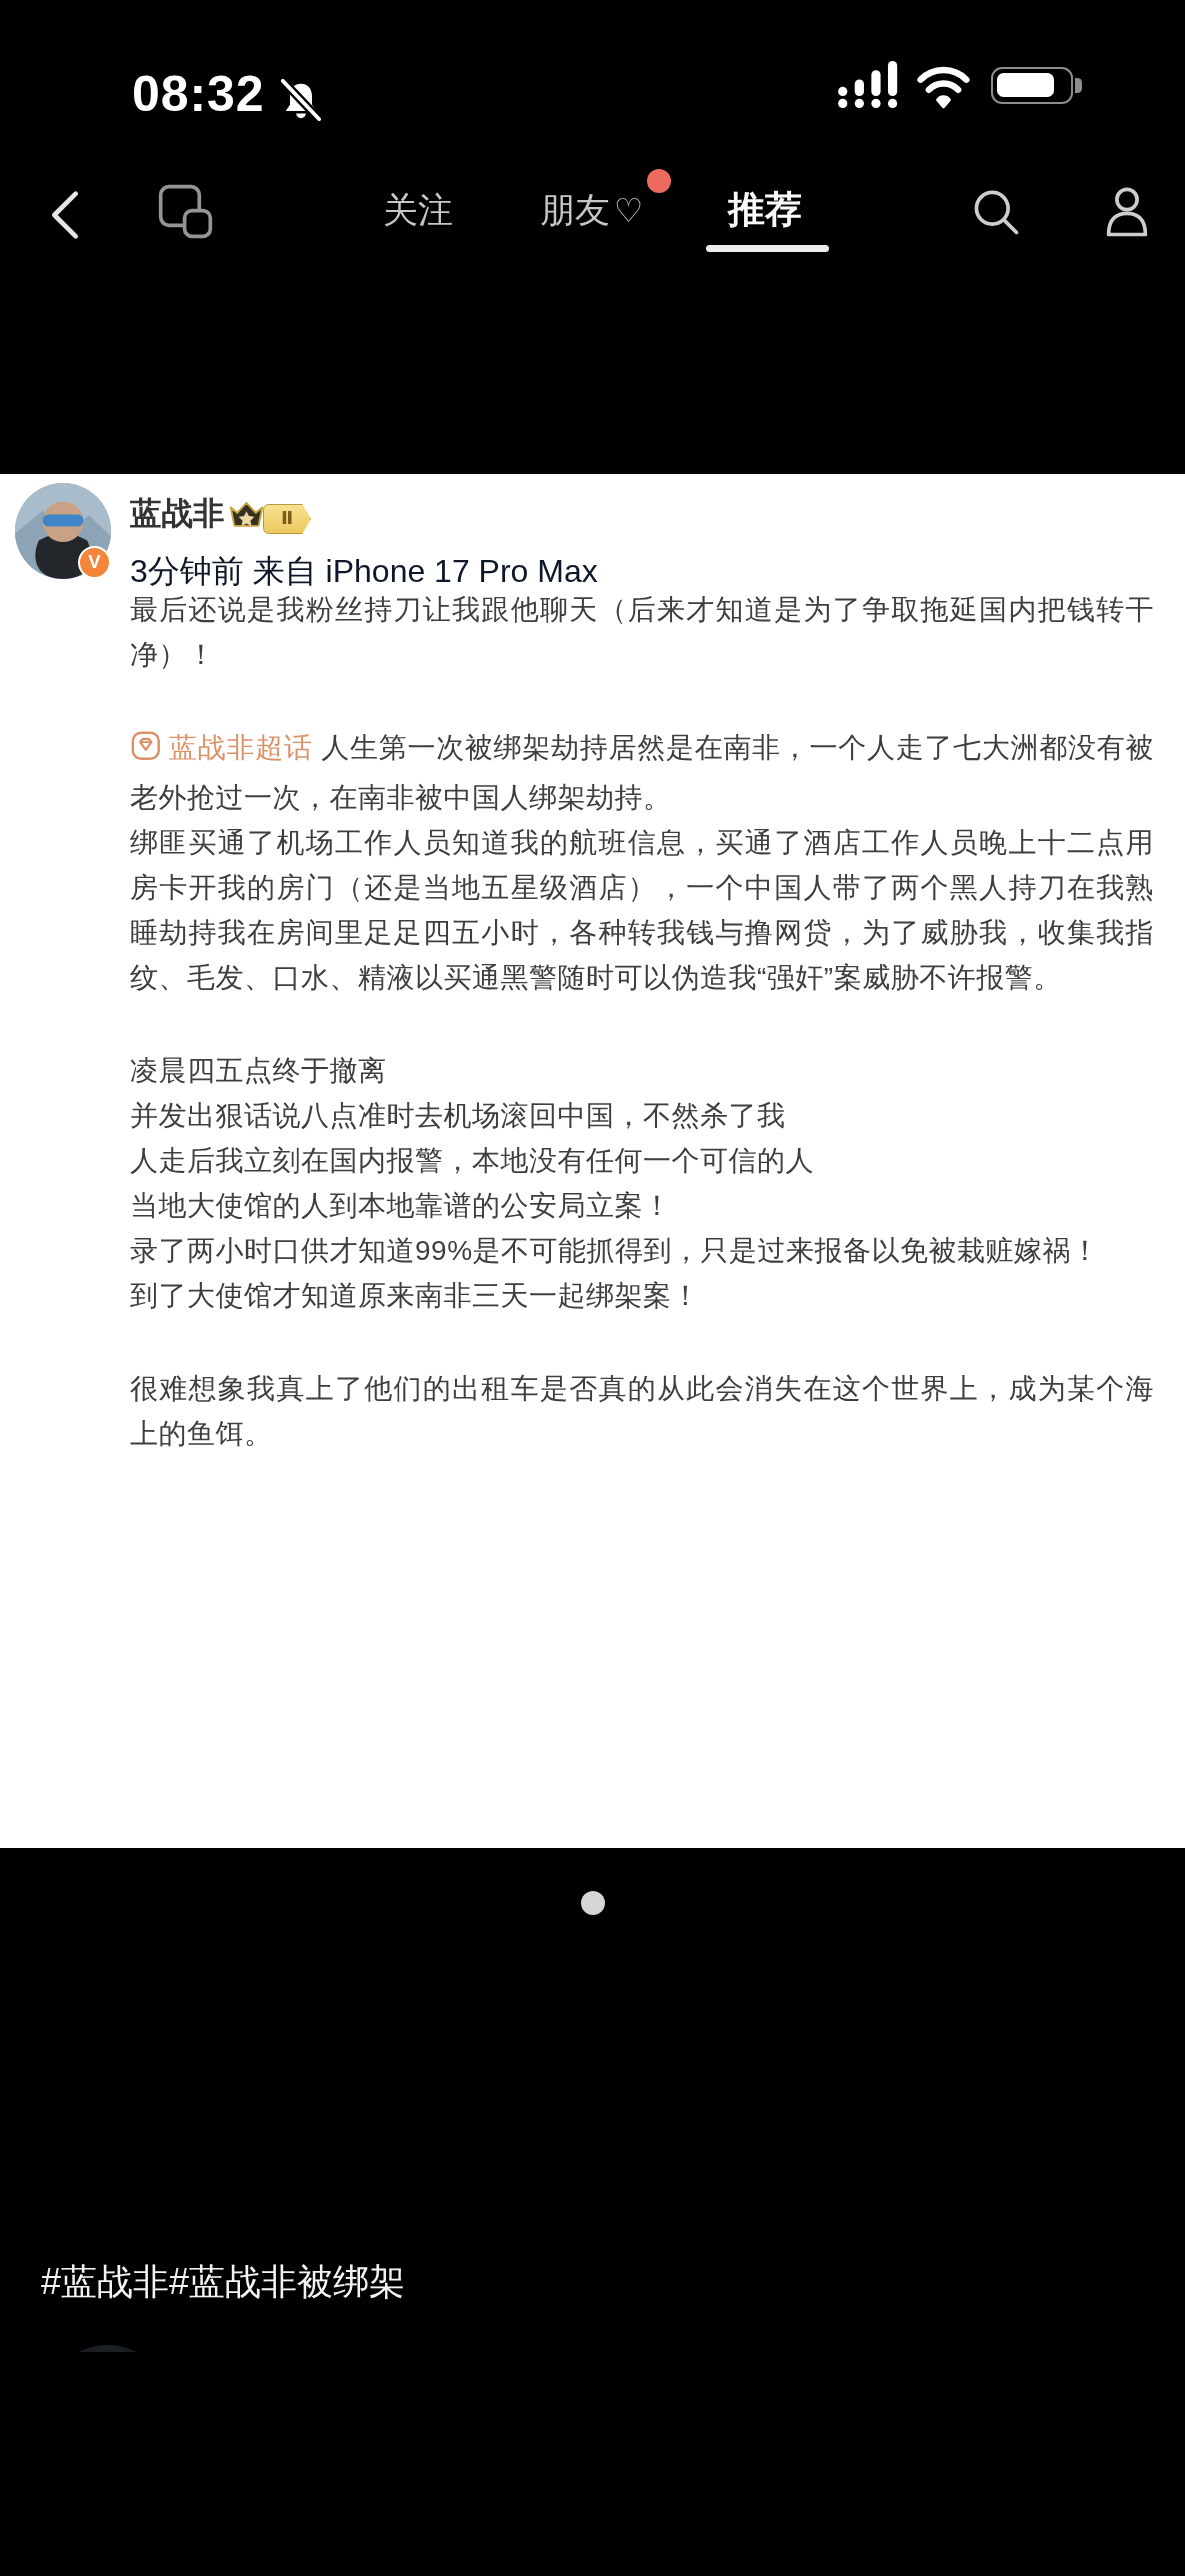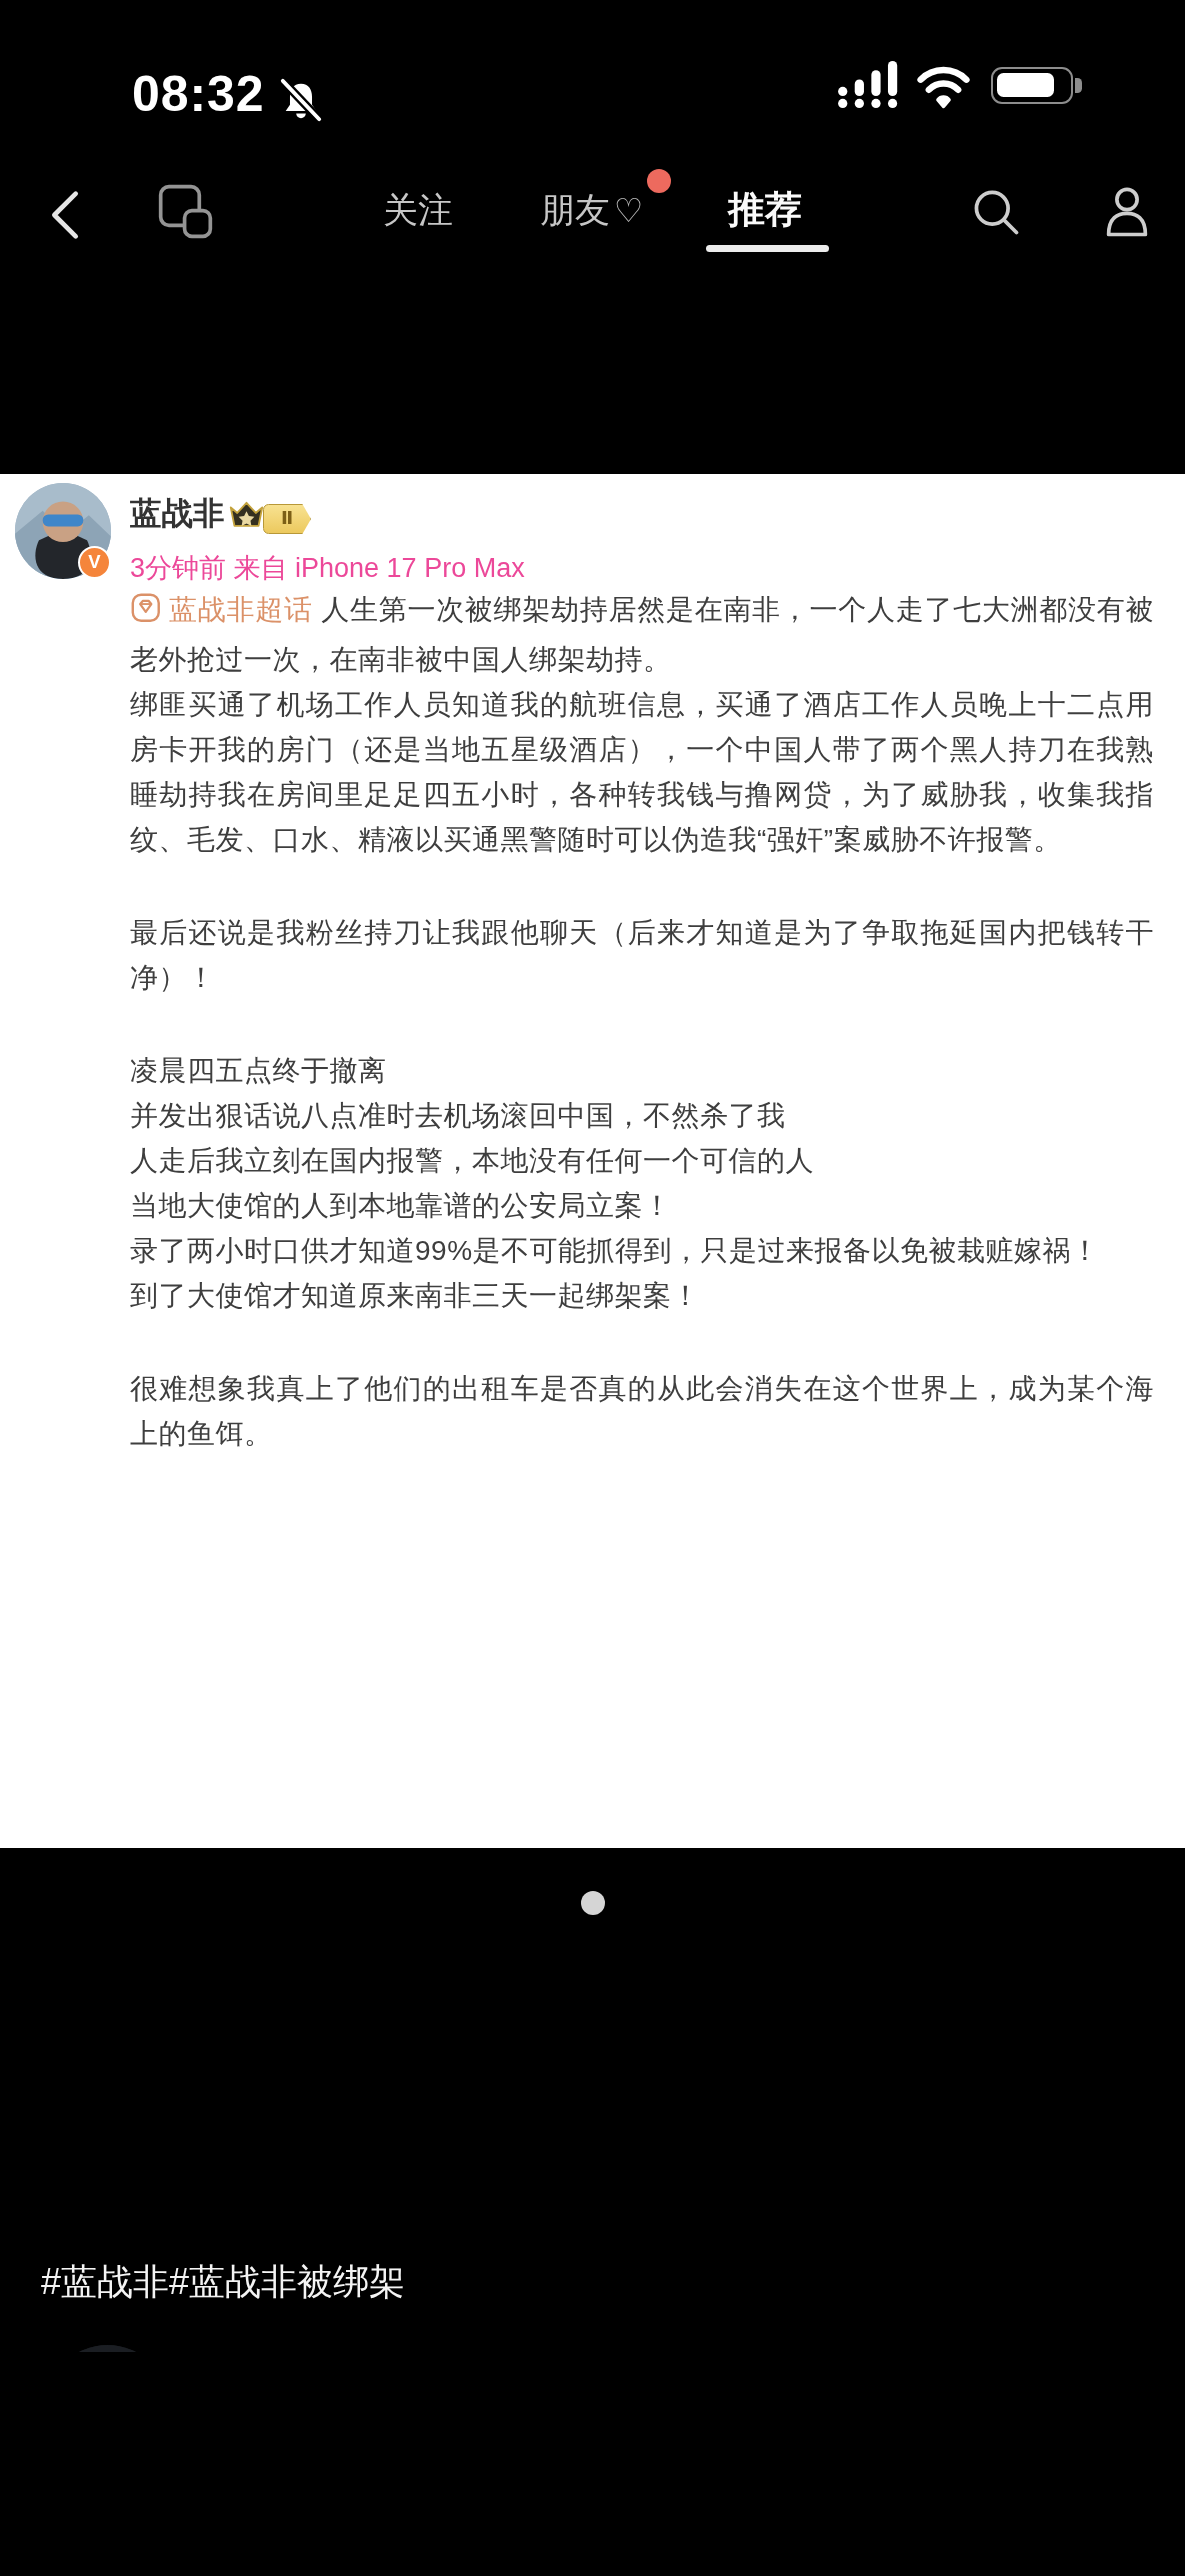--- a/index.html
+++ b/index.html
@@ -44,21 +44,21 @@
     color:#fff; font-size:18.5px; font-weight:bold; text-align:center; line-height:28px;
   }
   .author { left:130px; top:18.5px; font-size:31.5px; font-weight:bold; color:#333; }
   .crown { left:228px; top:26px; }
   .vip-pill {
     left:263px; top:30px; width:48px; height:30px; box-sizing:border-box;
     background:linear-gradient(#f8e291,#ecc95e); border:1.9px solid #b89838;
     border-radius:5.6px; clip-path:polygon(0 0,82% 0,100% 50%,82% 100%,0 100%);
     color:#7c5f16; font-size:18.5px; font-weight:bold; text-align:center; line-height:26px;
   }
-  .meta { left:130px; top:76px; font-size:27px; color:#ec4899;text-align:right; }
+  .meta { left:130px; top:76px; font-size:32px; color:#0f172a;text-align:right; }
 
   .post-text {
     left:130px; top:113px; width:1024px;
     font-size:28px; line-height:45px; color:#3e3e3e;
     text-align:justify; letter-spacing:0.5px;
   }
   .post-text p { margin:0 0 48px 0; white-space:pre-wrap; }
   .post-text p:last-child { margin-bottom:0; }
   .topic-tag { font-weight:normal; }
   .topic-icon { vertical-align:-4.6px; margin-right:7.4px; }
@@ -163,27 +163,27 @@
     <div class="abs crown">
       <svg width="37" height="31.5" viewBox="0 0 40 34">
         <path d="M3 8 L10 14 L20 3 L30 14 L37 8 L33 28 L7 28 Z" fill="#35301f" stroke="#c3a23c" stroke-width="2" stroke-linejoin="round"></path>
         <path d="M20 12 l2.6 5.3 5.9.9-4.2 4.1 1 5.9-5.3-2.8-5.3 2.8 1-5.9-4.2-4.1 5.9-.9 Z" fill="#ead9a2"></path>
       </svg>
     </div>
     <span class="abs vip-pill">Ⅱ</span>
     <div class="abs meta">3分钟前 来自 iPhone 17 Pro Max</div>
 
     <div class="abs post-text">
+      <p>最后还说是我粉丝持刀让我跟他聊天（后来才知道是为了争取拖延国内把钱转干净）！</p>
       <p><span class="topic-icon"><svg width="31.5" height="31.5" viewBox="0 0 34 34">
               <rect x="3" y="3" width="28" height="28" rx="9" fill="none" stroke="#db9168" stroke-width="2.6"></rect>
               <path d="M11 13 L14 9.5 L20 9.5 L23 13 L17 21.5 Z" fill="none" stroke="#db9168" stroke-width="2.4" stroke-linejoin="round"></path>
               <line x1="11" y1="13" x2="23" y2="13" stroke="#db9168" stroke-width="2"></line>
             </svg></span><span class="topic-tag" style="color:#db9168;">蓝战非超话</span><span> </span><span>人生第一次被绑架劫持居然是在南非，一个人走了七大洲都没有被老外抢过一次，在南非被中国人绑架劫持。
 绑匪买通了机场工作人员知道我的航班信息，买通了酒店工作人员晚上十二点用房卡开我的房门（还是当地五星级酒店），一个中国人带了两个黑人持刀在我熟睡劫持我在房间里足足四五小时，各种转我钱与撸网贷，为了威胁我，收集我指纹、毛发、口水、精液以买通黑警随时可以伪造我“强奸”案威胁不许报警。</span></p>
-      <p>最后还说是我粉丝持刀让我跟他聊天（后来才知道是为了争取拖延国内把钱转干净）！</p>
       <p>凌晨四五点终于撤离
 并发出狠话说八点准时去机场滚回中国，不然杀了我
 人走后我立刻在国内报警，本地没有任何一个可信的人
 当地大使馆的人到本地靠谱的公安局立案！
 录了两小时口供才知道99%是不可能抓得到，只是过来报备以免被栽赃嫁祸！
 到了大使馆才知道原来南非三天一起绑架案！</p>
       <p>很难想象我真上了他们的出租车是否真的从此会消失在这个世界上，成为某个海上的鱼饵。</p>
     </div>
   </div>
 

